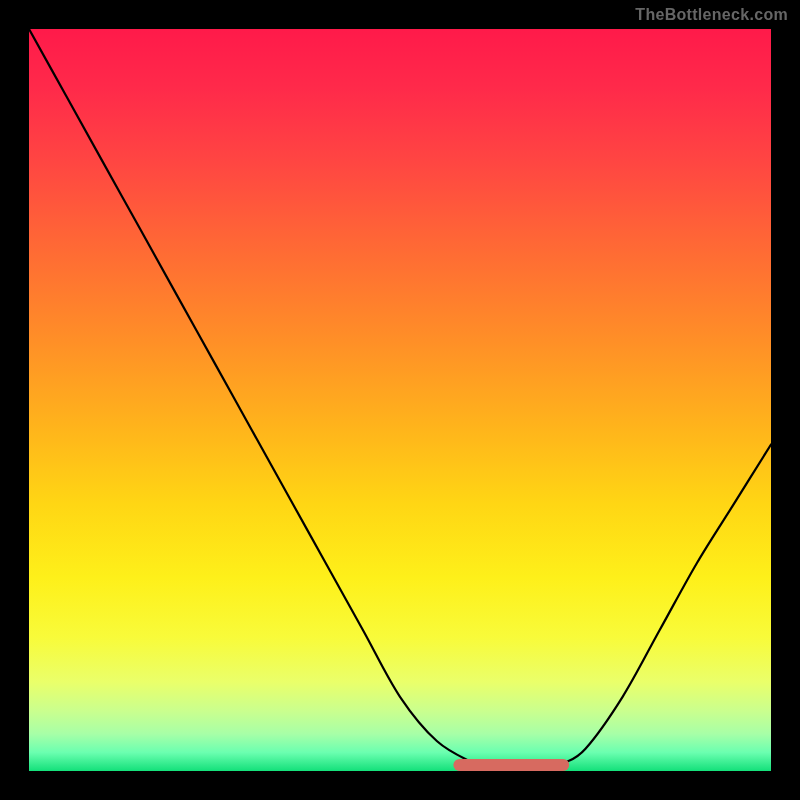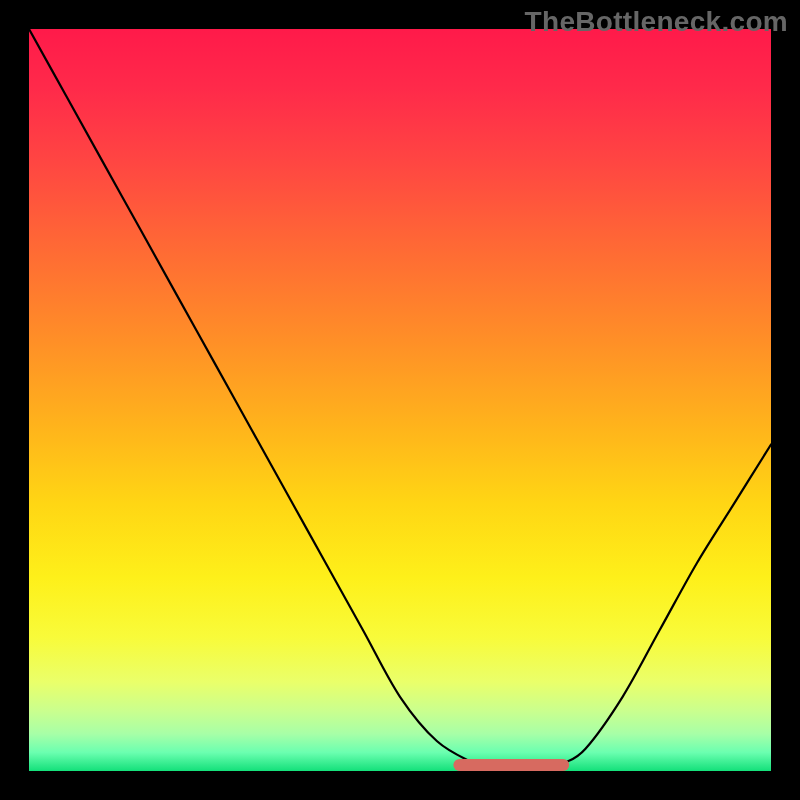--- a/index.html
+++ b/index.html
@@ -15,21 +15,21 @@
     position: relative;
     width: 800px;
     height: 800px;
     background: #000;
   }
   .brand {
     position: absolute;
     top: 6px;
     right: 12px;
     color: #666;
-    font-size: 28px;
+    font-size: 16px;
     font-weight: 600;
     letter-spacing: 0.3px;
     z-index: 10;
   }
   .plot {
     position: absolute;
     left: 29px;
     top: 29px;
     width: 742px;
     height: 742px;

